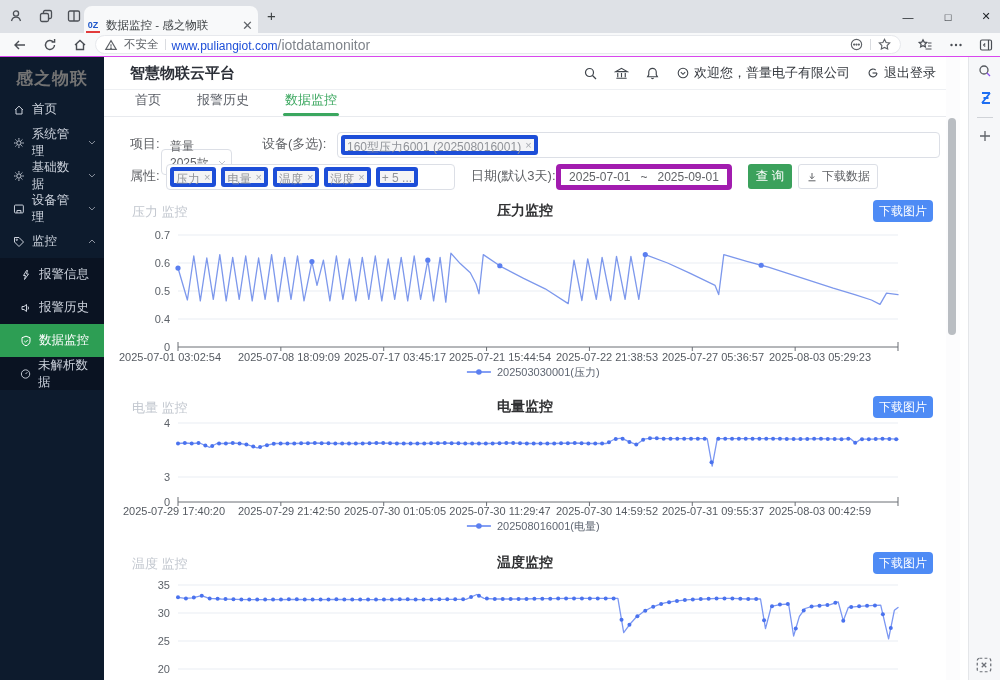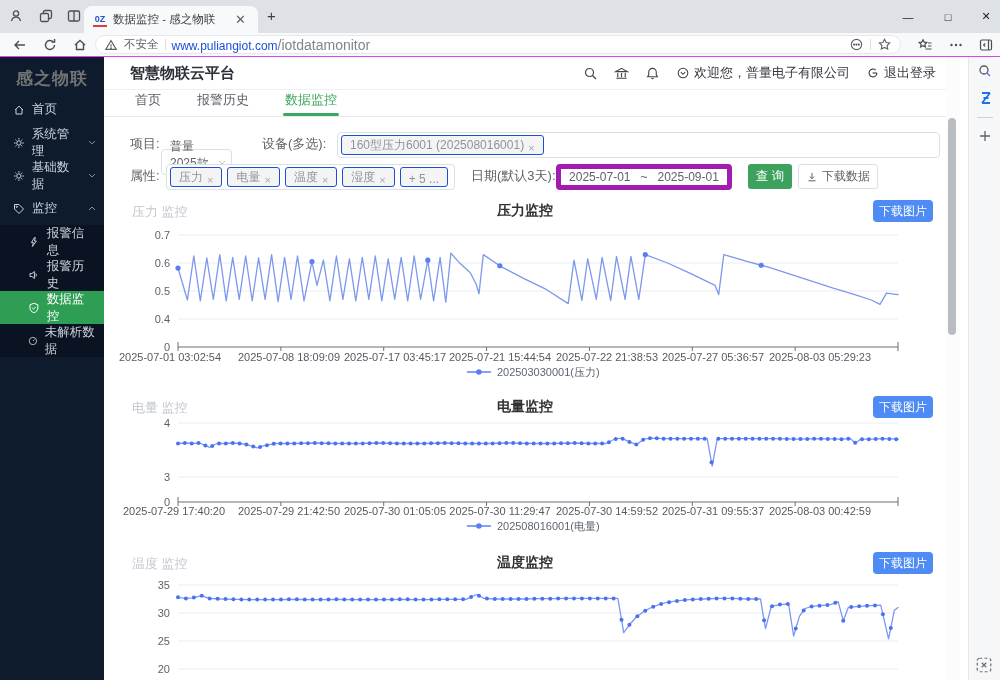--- a/index.html
+++ b/index.html
@@ -2,21 +2,21 @@
 <html><head>
 <meta charset="utf-8">
 <style>
 *{margin:0;padding:0;box-sizing:border-box}
 body{width:1000px;height:680px;overflow:hidden;background:#fff;font-family:"Liberation Sans","DejaVu Sans",sans-serif}
 .screen{position:relative;width:1000px;height:680px;overflow:hidden}
 svg.ig{display:block}
 
 .tabstrip{position:absolute;left:0;top:0;right:0;height:33px;background:#dee1e6}
 .tsicon{position:absolute;top:8px;color:#4b4f55}
-.tab{position:absolute;left:84px;top:6px;width:174px;height:27px;background:#f8f9fa;border-radius:8px 8px 0 0;display:flex;align-items:center;padding:0 9px;gap:6px}
+.tab{position:absolute;left:84px;top:6px;width:174px;height:27px;background:#f8f9fa;border-radius:8px 8px 0 0;display:flex;align-items:flex-end;padding:0 2px;gap:6px}
 .favicon{width:14px;height:14px;font-size:9px;font-weight:700;color:#1f58cb;line-height:12px;text-align:center;border-bottom:2px solid #e23b3b;flex:0 0 auto}
 .tabtitle{font-size:11.5px;color:#3c4043;white-space:nowrap;overflow:hidden;text-overflow:ellipsis;flex:1}
 .tabclose{font-size:13px;color:#5f6368;line-height:1;padding:1px 3px;border-radius:3px}
 .newtab{position:absolute;left:267px;top:7px;font-size:15px;color:#3c4043}
 .winctl{position:absolute;top:0;height:33px;width:40px;display:flex;align-items:center;justify-content:center;color:#1b1f24;font-size:11px}
 .toolbar{position:absolute;top:33px;left:0;right:0;height:24px;background:#f8f9fa;border-bottom:1px solid #d946ef}
 .navic{position:absolute;top:4px;color:#4a4e54}
 .pill{position:absolute;left:95px;top:2px;width:806px;height:19px;border-radius:10px;background:#fff;border:1px solid #e7e9ed;display:flex;align-items:center;font-size:11.5px;color:#5f6368;padding:0 8px;gap:6px}
 .urldomain{color:#1d4ed8;font-weight:400;font-size:12px}
 .urlpath{color:#80858c;font-size:14px}
@@ -25,39 +25,39 @@
 .badge{position:absolute;left:960px;top:36px;width:9px;height:9px;border-radius:50%;background:#d93025;color:#fff;font-size:7px;line-height:9px;text-align:center;font-weight:700}
 
 .bbody{position:absolute;top:57px;left:0;right:0;bottom:0;background:#fff}
 
 .sidebar{position:absolute;left:0;top:0;width:104px;bottom:0;background:#0d1b2d;color:#ccd2dc}
 .logo{height:30px;margin-top:6px;display:flex;align-items:center;justify-content:center;color:#737373;font-size:17px;font-weight:700;letter-spacing:1px}
 .menu{margin-top:0}
 .mi{display:flex;align-items:center;height:33px;padding:0 8px 0 13px;gap:7px;font-size:12.5px;cursor:pointer}
 .mi .chev{margin-left:auto;color:#8d94a1}
 .submenu{background:#0a1322}
-.submenu .mi{padding-left:28px}
+.submenu .mi{padding-left:20px}
 .mi.active{background:#2d9e54;color:#fff}
 
 .content{position:absolute;left:104px;top:0;width:842px;bottom:0;background:#fff}
 .apphead{position:absolute;top:0;left:0;right:0;height:33px;border-bottom:1px solid #eef0f3;display:flex;align-items:center;padding:0 10px 0 26px}
 .apptitle{font-size:15px;font-weight:700;color:#2c3038}
 .hdright{margin-left:auto;display:flex;align-items:center;gap:16px;font-size:13px;color:#34383e}
 .hditem{display:flex;align-items:center;gap:4px}
 .tabsrow{position:absolute;top:33px;left:0;right:0;height:27px;border-bottom:1px solid #e8eaee;display:flex;align-items:flex-end;padding-left:31px;gap:36px;font-size:13px;color:#5a5e66}
 .tabitem{padding-bottom:7px;position:relative;cursor:pointer}
 .tabitem.active{color:#3ba75f}
 .tabitem.active::after{content:"";position:absolute;left:-2px;right:-2px;bottom:0;height:3px;background:#3ba75f;border-radius:2px}
 
 .frow{position:absolute;left:0;right:0;height:28px;font-size:13px;color:#606266}
 .flabel{position:absolute;line-height:26px}
 .selbox{position:absolute;height:26px;border:1px solid #dcdfe6;border-radius:4px;display:flex;align-items:center;padding:0 18px 0 8px;font-size:12px;color:#606266;background:#fff}
 .selbox .chev{position:absolute;right:5px;color:#c0c4cc}
 .boxwrap{position:absolute;height:26px;border:1px solid #dcdfe6;border-radius:4px;background:#fff;display:flex;align-items:center;padding:0 3px;gap:5px}
-.tagp{display:flex;align-items:flex-end;height:20px;background:#f4f4f5;border:1px solid #1d4ed8;border-radius:3px;padding:0 8px;font-size:12px;color:#909399;gap:4px;white-space:nowrap}
+.tagp{display:flex;align-items:flex-start;height:20px;background:#f4f4f5;border:4px solid #1d4ed8;border-radius:3px;padding:0 2px;font-size:12px;color:#909399;gap:4px;white-space:nowrap}
 .tagx{color:#a8abb2;font-size:11px;cursor:pointer}
 .datebox{position:absolute;height:26px;border:5px solid #a21caf;border-radius:4px;display:flex;align-items:center;justify-content:center;gap:10px;font-size:12px;color:#606266;background:#fff}
 .btn-green{position:absolute;height:25px;background:#3ba15c;color:#fff;border:none;border-radius:3px;font-size:12.5px;display:flex;align-items:center;justify-content:center;cursor:pointer;font-family:inherit}
 .btn-plain{position:absolute;height:25px;background:#fff;color:#606266;border:1px solid #dcdfe6;border-radius:3px;font-size:12px;display:flex;align-items:center;justify-content:center;gap:4px;cursor:pointer;font-family:inherit}
 
 .chhead{position:absolute;left:0;right:0;height:24px}
 .chleft{position:absolute;left:28px;top:3px;font-size:13px;color:#c2c7cf}
 .chtitle{position:absolute;left:0;right:0;top:2px;text-align:center;font-size:14px;font-weight:700;color:#303133}
 .btn-blue{position:absolute;right:13px;top:0;width:60px;height:22px;background:#4e8bf5;color:#fff;border:none;border-radius:4px;font-size:12px;display:flex;align-items:center;justify-content:center;cursor:pointer;font-family:inherit}
 .chart{position:absolute;left:6px;width:835px}
@@ -192,20 +192,30 @@
           <svg class="chev ig" width="8" height="5" viewBox="0 0 8 5" fill="none" stroke="currentColor">
               <path d="M1 1l3 3 3-3"></path>
             </svg>
         </div>
         <div class="mi">
           <svg class="ig" width="12" height="12" viewBox="0 0 12 12" fill="none" stroke="currentColor">
               <circle cx="6" cy="6" r="2.2"></circle>
               <path d="M6 1v1.6M6 9.4V11M1 6h1.6M9.4 6H11M2.5 2.5l1.1 1.1M8.4 8.4l1.1 1.1M2.5 9.5l1.1-1.1M8.4 3.6l1.1-1.1"></path>
             </svg>
           <span>基础数据</span>
+          <svg class="chev ig" width="8" height="5" viewBox="0 0 8 5" fill="none" stroke="currentColor">
+              <path d="M1 1l3 3 3-3"></path>
+            </svg>
+        </div>
+        <div class="mi">
+          <svg class="ig" width="12" height="12" viewBox="0 0 12 12" fill="none" stroke="currentColor">
+              <rect x="1.5" y="2" width="9" height="8" rx="1"></rect>
+              <path d="M4 10V7.5h4V10"></path>
+            </svg>
+          <span>设备管理</span>
           <svg class="chev ig" width="8" height="5" viewBox="0 0 8 5" fill="none" stroke="currentColor">
               <path d="M1 1l3 3 3-3"></path>
             </svg>
         </div>
         <div class="mi">
           <svg class="ig" width="12" height="12" viewBox="0 0 12 12" fill="none" stroke="currentColor">
               <path d="M1.5 1.5H6l4.5 4.5L6 10.5 1.5 6z"></path>
               <circle cx="3.8" cy="3.8" r=".7"></circle>
             </svg>
           <span>监控</span>

